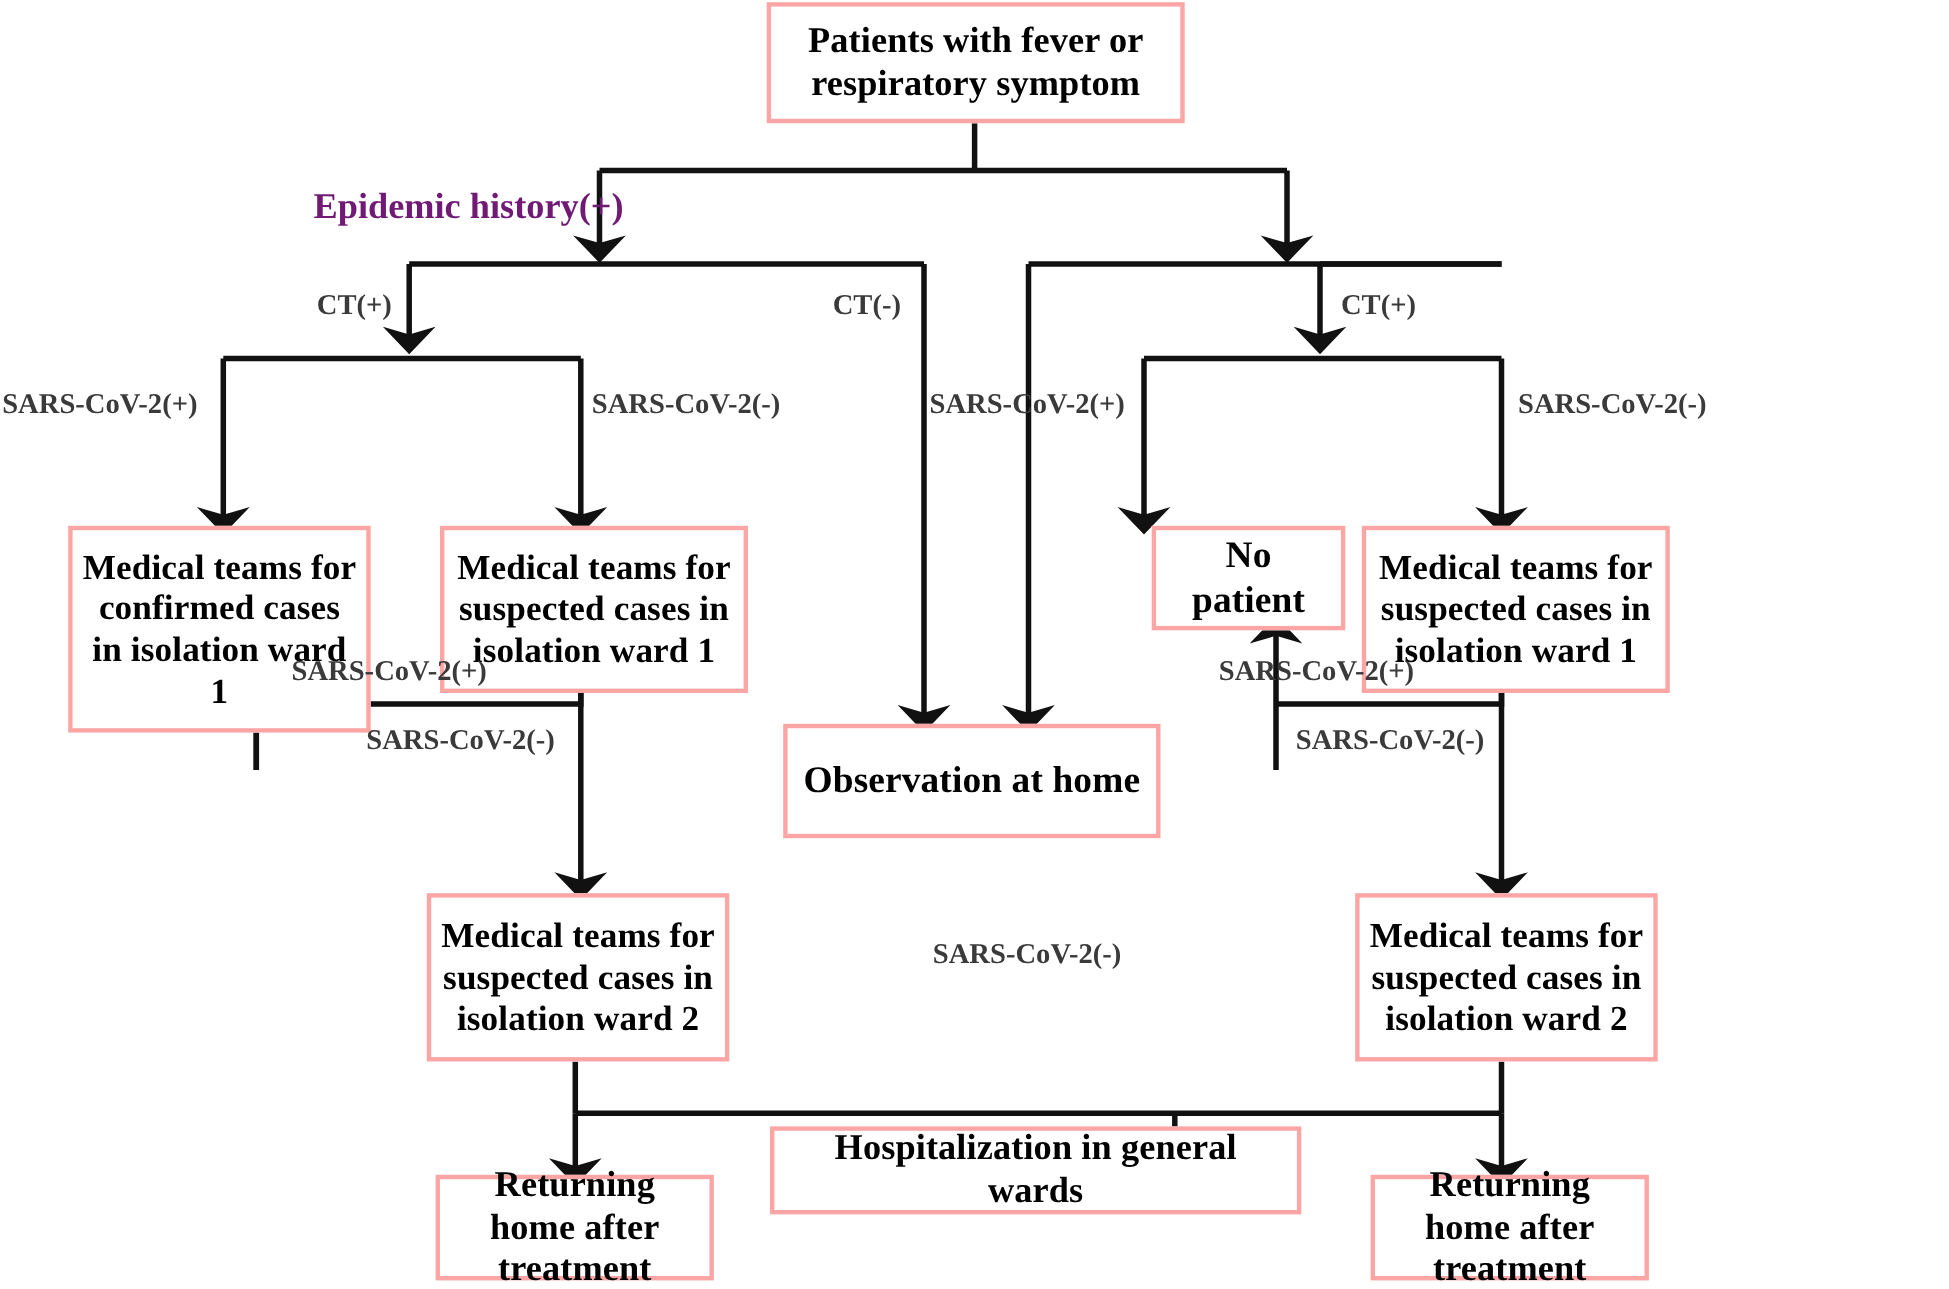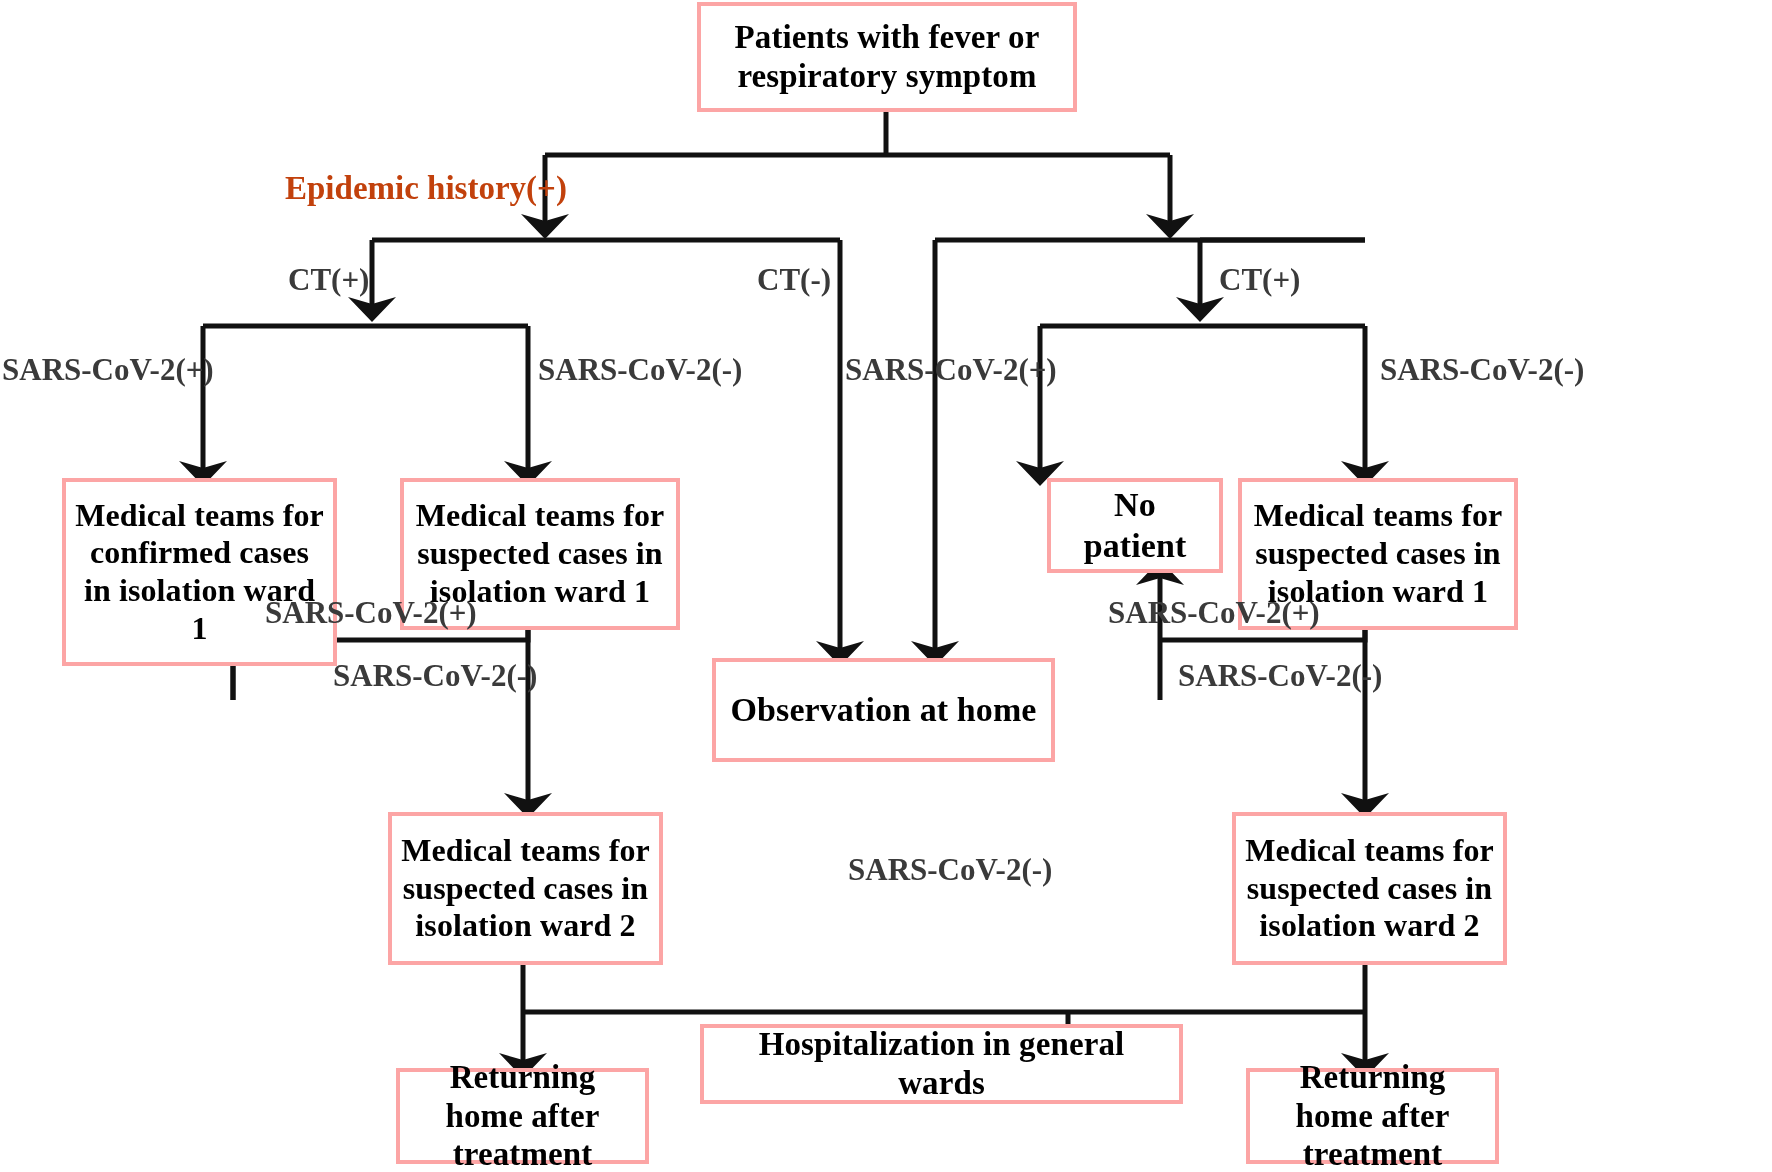--- a/index.html
+++ b/index.html
@@ -5,22 +5,22 @@
 <style>
   html,body{margin:0;padding:0;background:#ffffff;}
   body{font-family:"Liberation Serif","DejaVu Serif",serif;}
   #stage{position:relative;width:1772px;height:1172px;background:#fff;overflow:hidden;}
   svg#wires{position:absolute;left:0;top:0;width:1772px;height:1172px;}
   .node{position:absolute;box-sizing:border-box;border:4px solid #fca5a5;background:#fff;
         display:flex;align-items:center;justify-content:center;text-align:center;
         font-weight:bold;color:#000;line-height:1.18;letter-spacing:.1px;}
   .node span{display:block;padding:0 8px;}
   .elabel{position:absolute;font-weight:bold;color:#3a3a3a;white-space:nowrap;}
-  .elabel.dark{color:#c2410c;}
-  .f31{font-size:31px;}
+  .elabel.dark{color:#701a75;}
+  .f31{font-size:26px;}
   .f32{font-size:32px;}
   .f33{font-size:33px;}
   .f34{font-size:34px;}
 </style>
 </head>
 <body>
 
 <div id="stage">
 
   <svg id="wires" viewBox="0 0 1772 1172" xmlns="http://www.w3.org/2000/svg">

